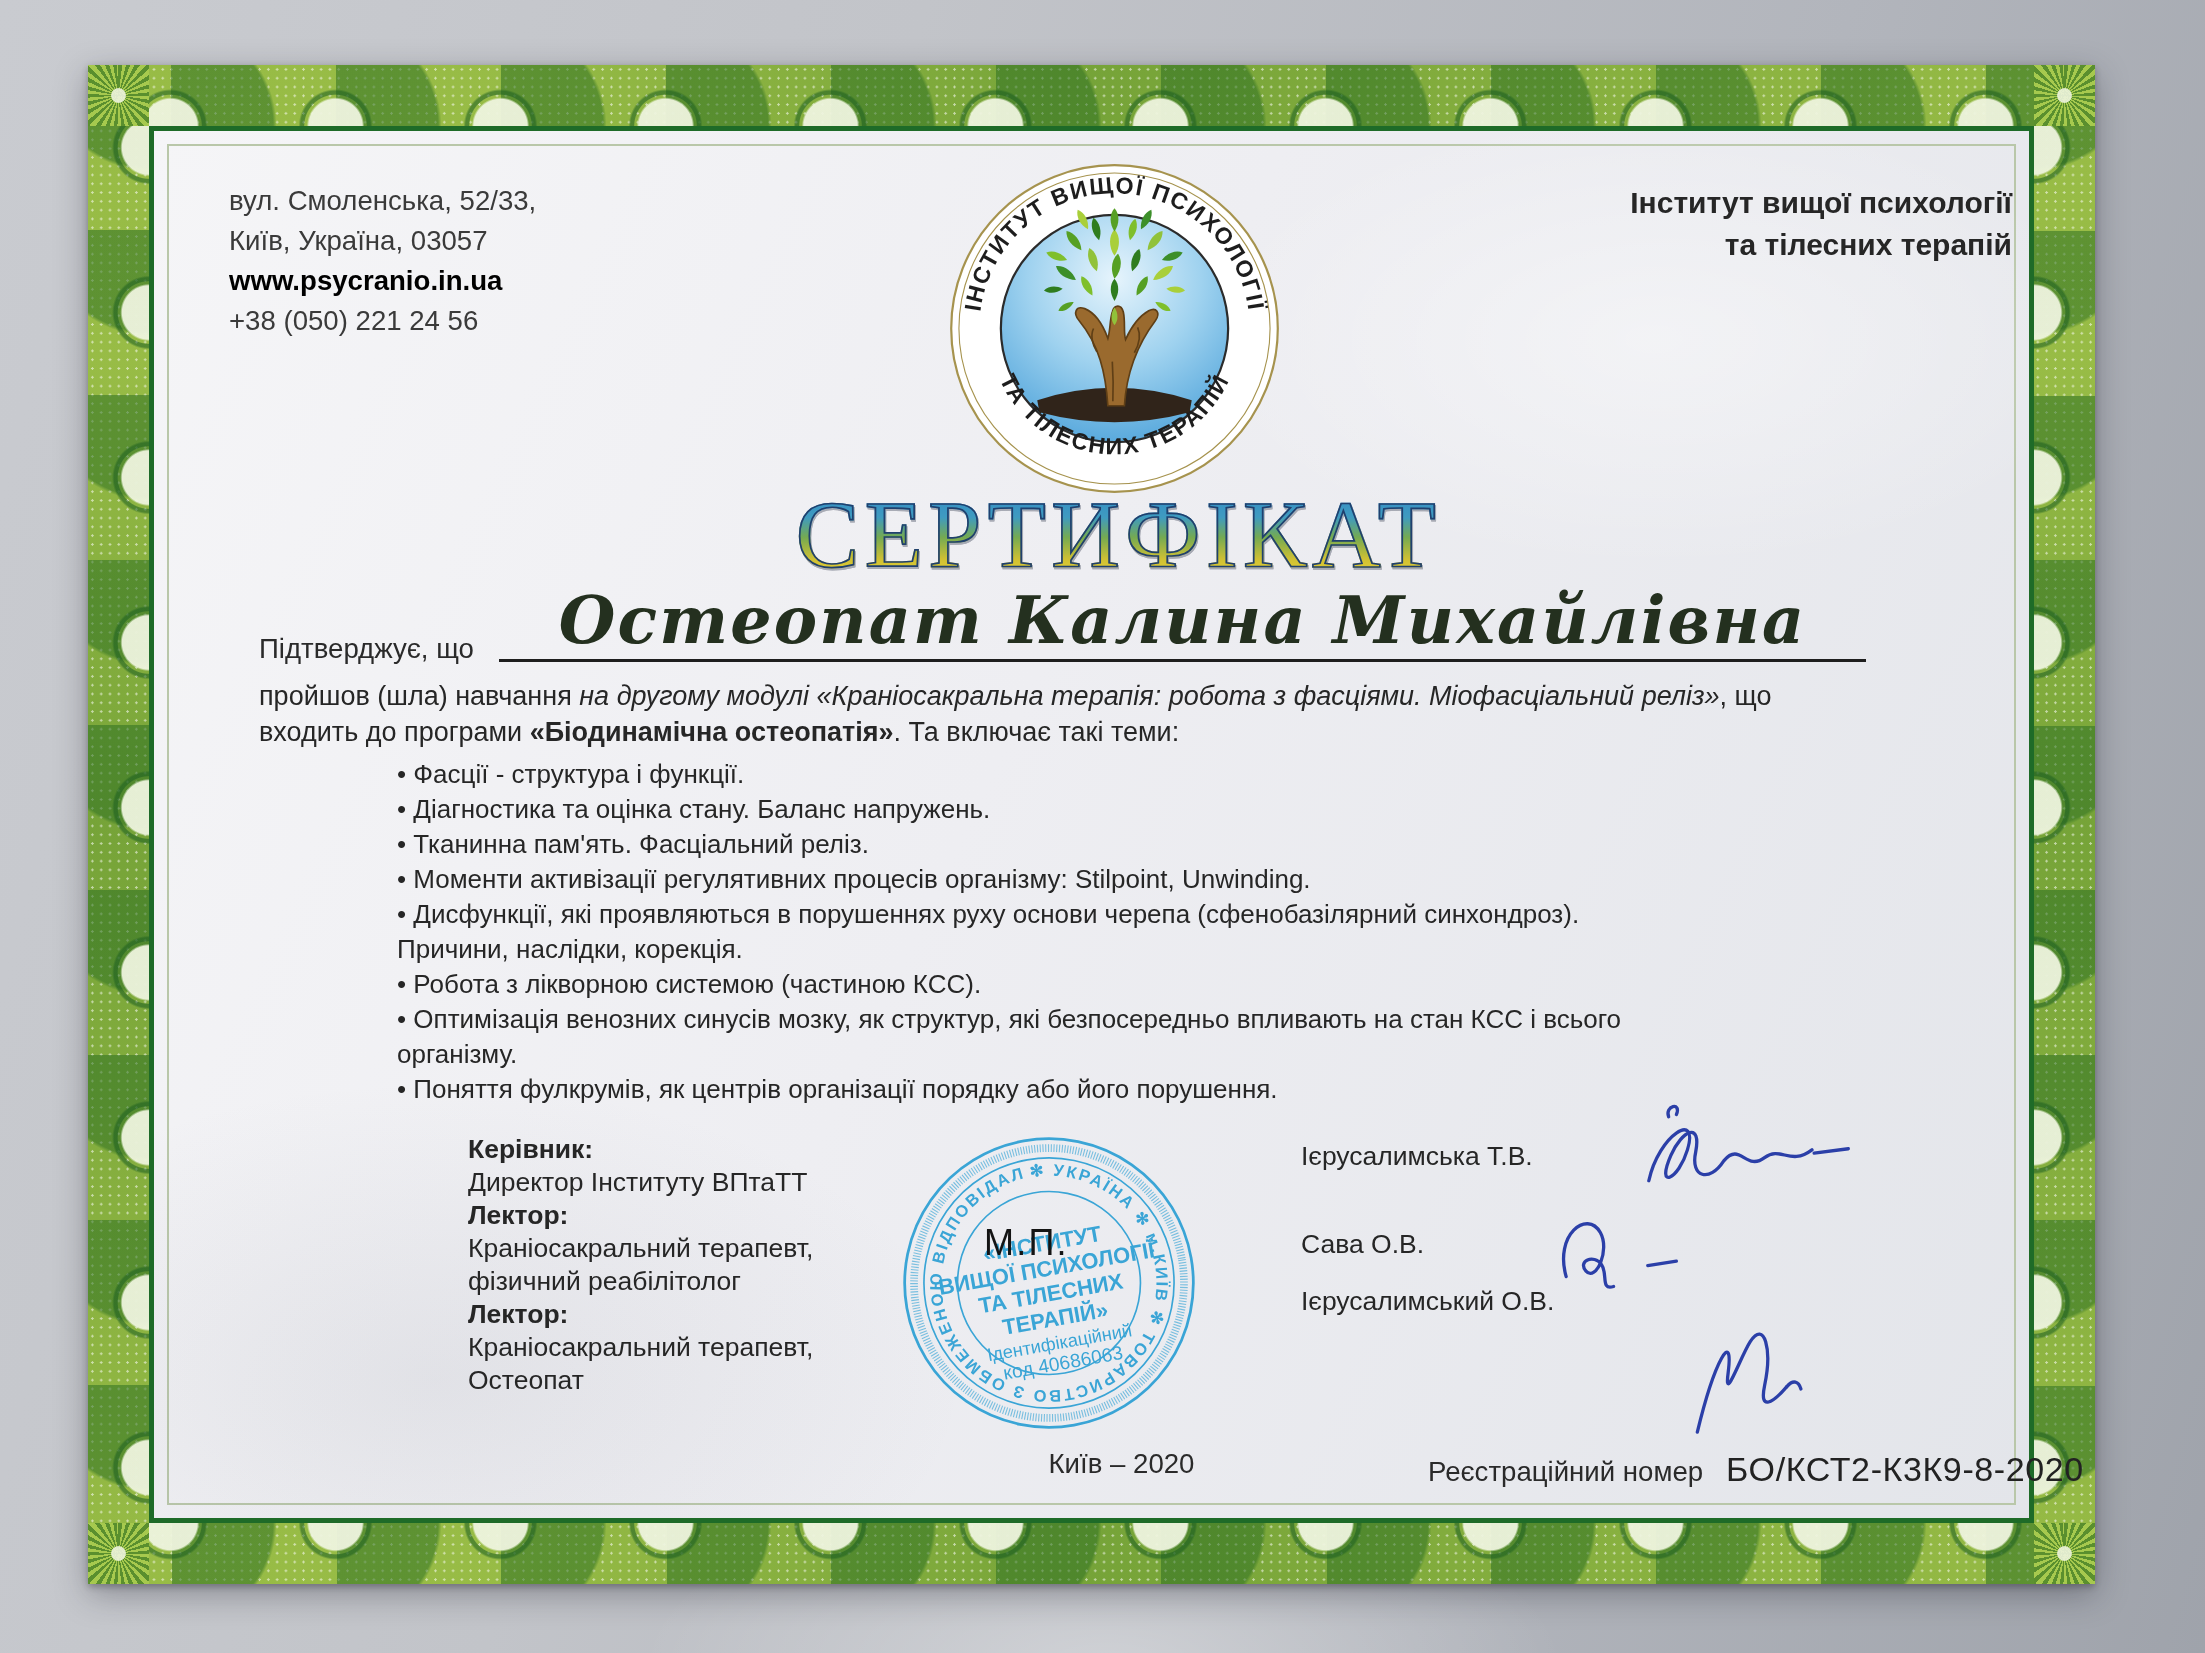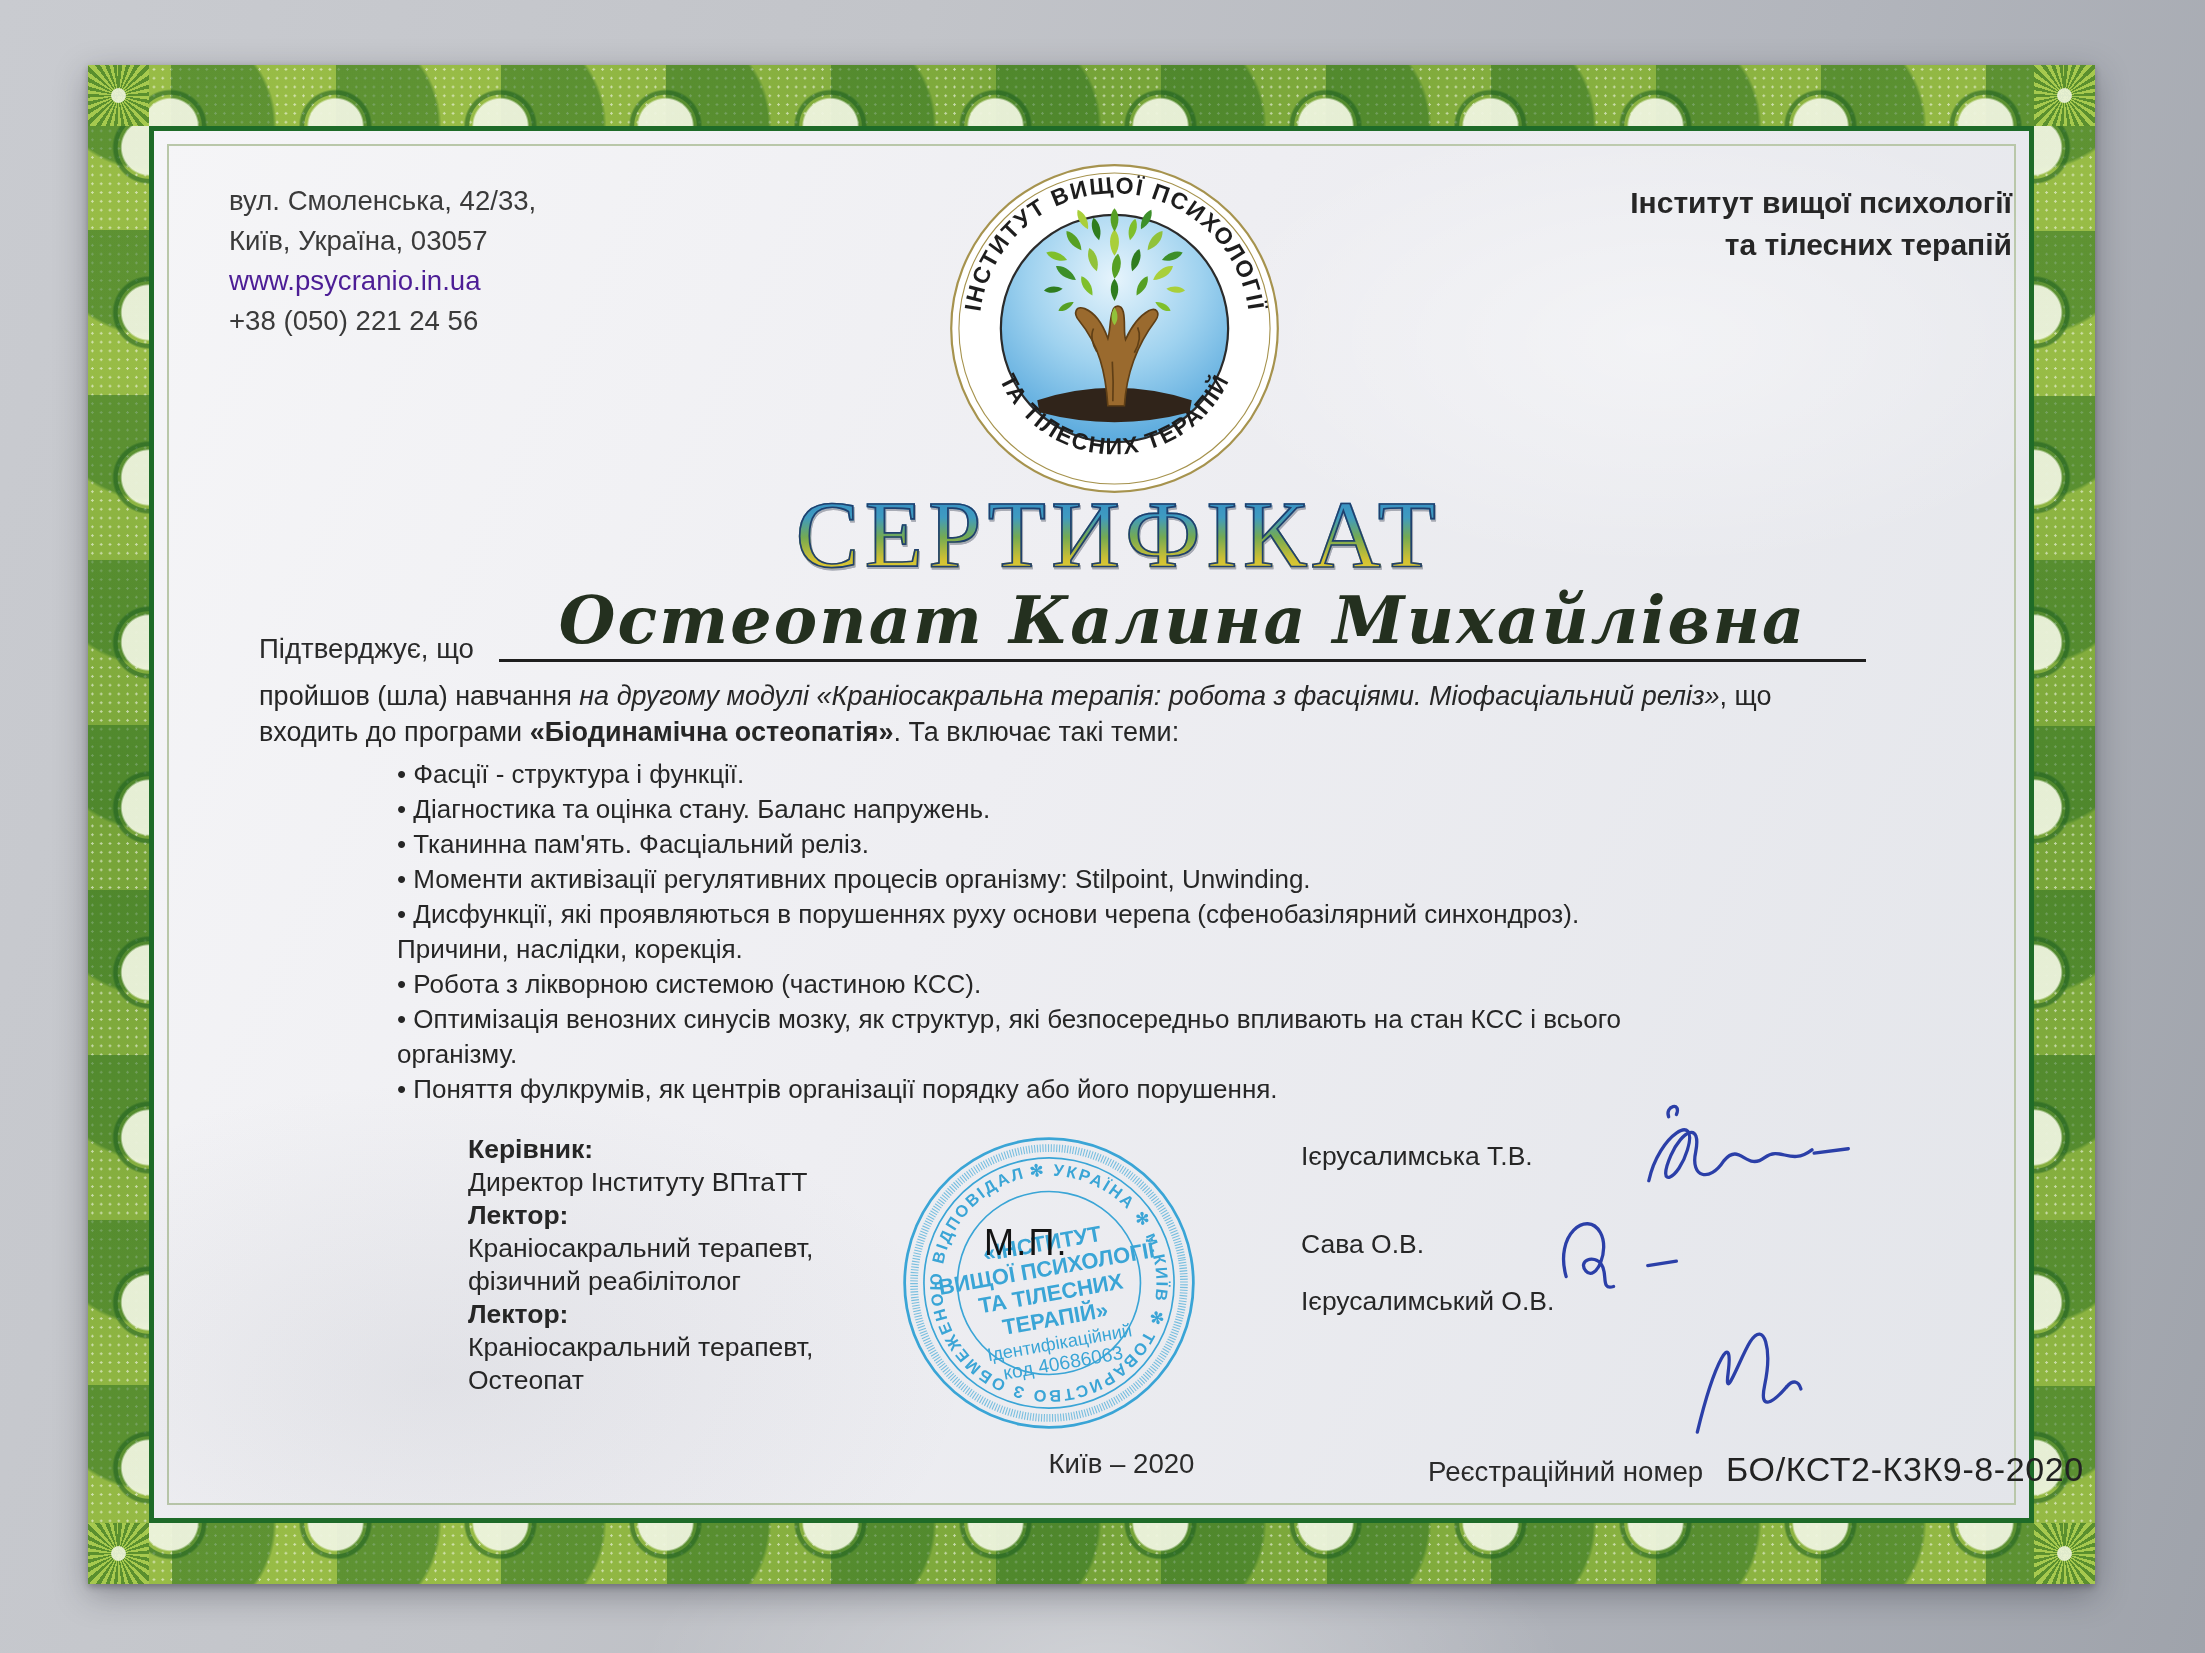--- a/index.html
+++ b/index.html
@@ -50,21 +50,21 @@
   
   .paper{position:absolute;inset:61px;background:linear-gradient(115deg,#f5f5f7 0%,#eeeef2 45%,#e3e5ea 100%);
     border:5px solid #1e6b28;box-sizing:border-box;}
   .paper::before{content:"";position:absolute;inset:13.2px;border:2.2px solid #b9c7a9;pointer-events:none;}
   .paper::after{content:"";position:absolute;inset:0;pointer-events:none;
     background:radial-gradient(772px 386px at 80% 15%, rgba(255,255,255,.4), rgba(255,255,255,0) 60%),
                radial-gradient(882px 496px at 15% 90%, rgba(120,125,140,.12), rgba(120,125,140,0) 60%);}
   
   .abs{position:absolute;}
   .contact{left:141px;top:116px;font-size:27.6px;line-height:40px;color:#3a3a3a;}
-  .contact .site{font-weight:normal;color:#4c1d95;}
+  .contact .site{font-weight:bold;color:#000000;}
   .inst-right{right:83px;top:117px;text-align:right;font-size:30px;line-height:42px;font-weight:bold;color:#262626;}
   .title{left:165px;top:415px;width:1731px;text-align:center;
     font-family:"Liberation Serif",serif;font-weight:normal;font-size:95px;letter-spacing:5.5px;
     background:linear-gradient(180deg,#2f86c9 0%,#3f9bc0 34%,#74aa52 52%,#cfc033 72%,#efd733 92%);
     -webkit-background-clip:text;background-clip:text;color:transparent;
     -webkit-text-stroke:1.7px #20406e;
     filter:drop-shadow(1.7px 2.2px 0.6px rgba(110,115,130,.55));}
   .confirm{left:171px;top:568px;font-size:27.6px;color:#2a2a2a;}
   .recipient-name{left:411px;top:517px;width:1367px;text-align:center;
     font-family:"DejaVu Serif",serif;font-style:italic;font-weight:bold;
@@ -96,21 +96,21 @@
   <div class="strip h bottom"></div>
   <div class="strip v left"></div>
   <div class="strip v right"></div>
   <div class="corner tl"></div>
   <div class="corner tr"></div>
   <div class="corner bl"></div>
   <div class="corner br"></div>
   <div class="paper"></div>
 
   <div class="abs contact">
-    <div>вул. Смоленська, 42/33,</div>
+    <div>вул. Смоленська, 52/33,</div>
     <div>Київ, Україна, 03057</div>
     <div class="site">www.psycranio.in.ua</div>
     <div>+38 (050) 221 24 56</div>
   </div>
 
   <div class="abs inst-right">
     <div>Інститут вищої психології</div>
     <div>та тілесних терапій</div>
   </div>
 

